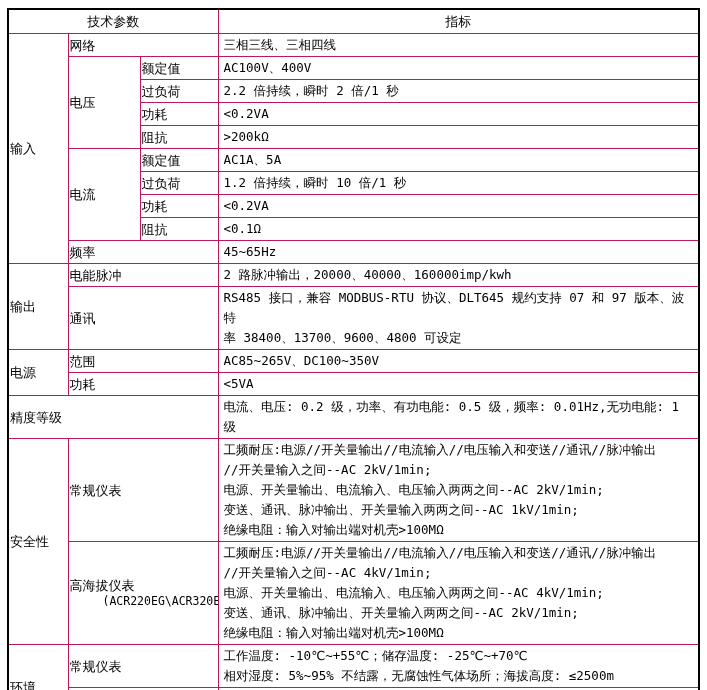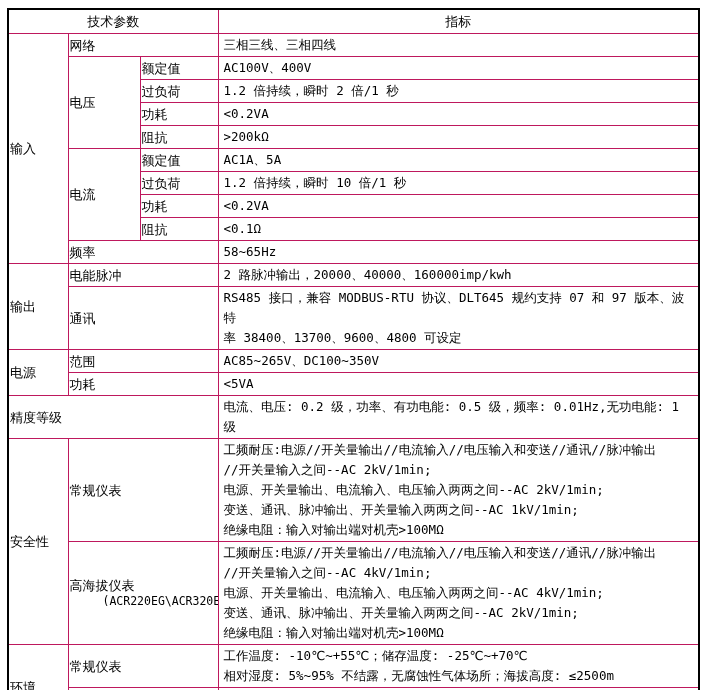--- a/index.html
+++ b/index.html
@@ -43,21 +43,21 @@
       <td class="lab" colspan="2">网络</td>
       <td class="val indent">三相三线、三相四线</td>
     </tr>
     <tr class="h21">
       <td class="lab" rowspan="4">电压</td>
       <td class="lab">额定值</td>
       <td class="val">AC100V、400V</td>
     </tr>
     <tr class="h21">
       <td class="lab">过负荷</td>
-      <td class="val">1.2 倍持续，瞬时 2 倍/1 秒</td>
+      <td class="val">2.2 倍持续，瞬时 2 倍/1 秒</td>
     </tr>
     <tr class="h21">
       <td class="lab">功耗</td>
       <td class="val">&lt;0.2VA</td>
     </tr>
     <tr class="h21">
       <td class="lab">阻抗</td>
       <td class="val">&gt;200kΩ</td>
     </tr>
     <tr class="h21">
@@ -72,21 +72,21 @@
     <tr class="h21">
       <td class="lab">功耗</td>
       <td class="val">&lt;0.2VA</td>
     </tr>
     <tr class="h21">
       <td class="lab">阻抗</td>
       <td class="val">&lt;0.1Ω</td>
     </tr>
     <tr class="h21">
       <td class="lab" colspan="2">频率</td>
-      <td class="val">58~65Hz</td>
+      <td class="val">45~65Hz</td>
     </tr>
     <tr class="h21">
       <td class="lab" rowspan="2">输出</td>
       <td class="lab" colspan="2">电能脉冲</td>
       <td class="val">2 路脉冲输出，20000、40000、160000imp/kwh</td>
     </tr>
     <tr class="h42">
       <td class="lab" colspan="2">通讯</td>
       <td class="val">RS485 接口，兼容 MODBUS-RTU 协议、DLT645 规约支持 07 和 97 版本、波特
 率 38400、13700、9600、4800 可设定</td>

